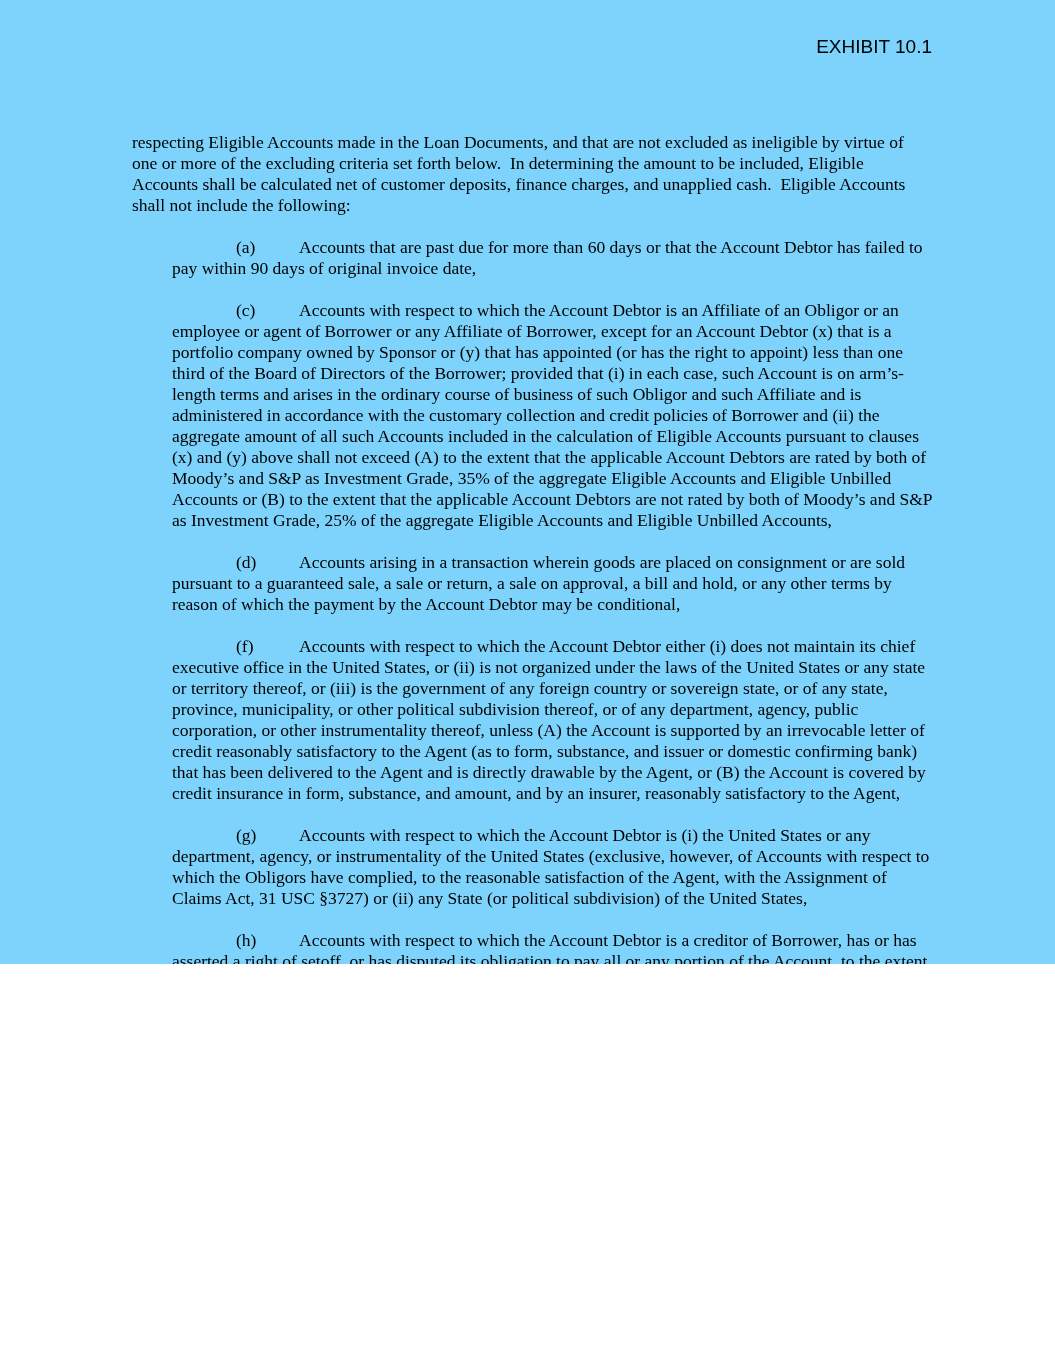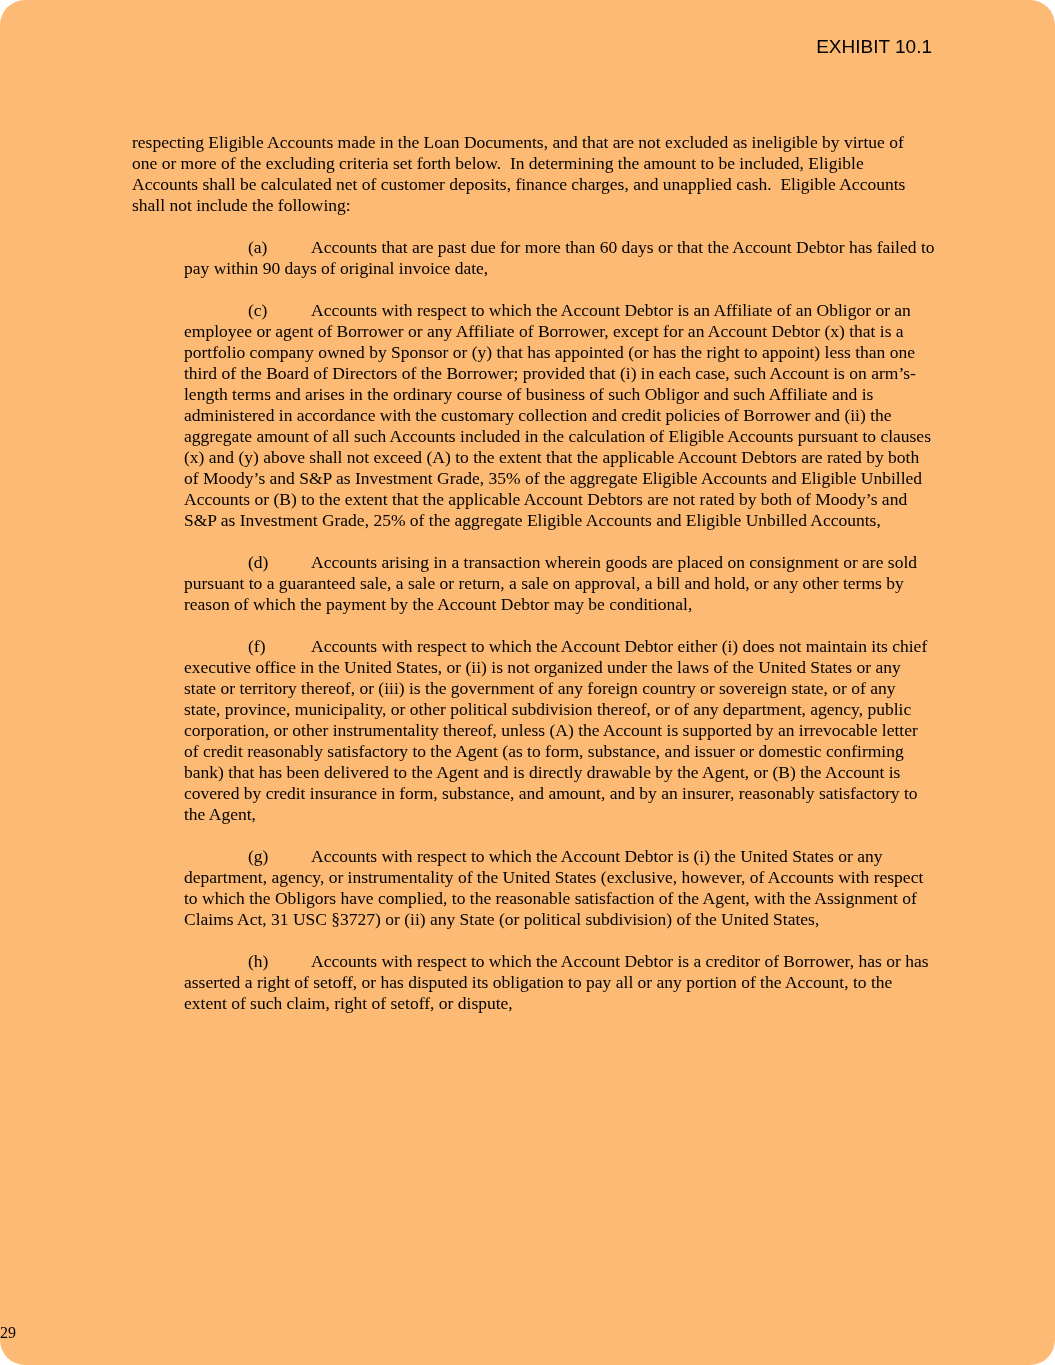--- a/index.html
+++ b/index.html
@@ -3,28 +3,27 @@
 <meta charset="utf-8">
 <style>
   html, body {
     margin: 0;
     padding: 0;
     background: #ffffff;
   }
   .page {
     position: relative;
     width: 1055px;
-    height: 1365px;
-    background: #fdba74;
+    height: 964px;
+    background: #7dd3fc;
     color: #000000;
     font-family: "Liberation Serif", serif;
     font-size: 17.5px;
     line-height: 21px;
     overflow: hidden;
-    border-radius: 25px;
   }
   .exhibit-header {
     position: absolute;
     top: 36px;
     right: 123px;
     font-family: "Liberation Sans", sans-serif;
     font-size: 19px;
     line-height: 22px;
     color: #000000;
   }
@@ -33,21 +32,21 @@
     left: 124px;
     top: 124px;
     width: 812px;
   }
   .para {
     margin: 8px;
     white-space: pre-wrap;
     text-align: left;
   }
   .clause {
-    margin: 21px 0 0 60px;
+    margin: 21px 0 0 48px;
     text-indent: 64px;
   }
   .marker {
     display: inline-block;
     width: 63px;
     text-indent: 0;
     white-space: normal;
   }
   .u {
   }

